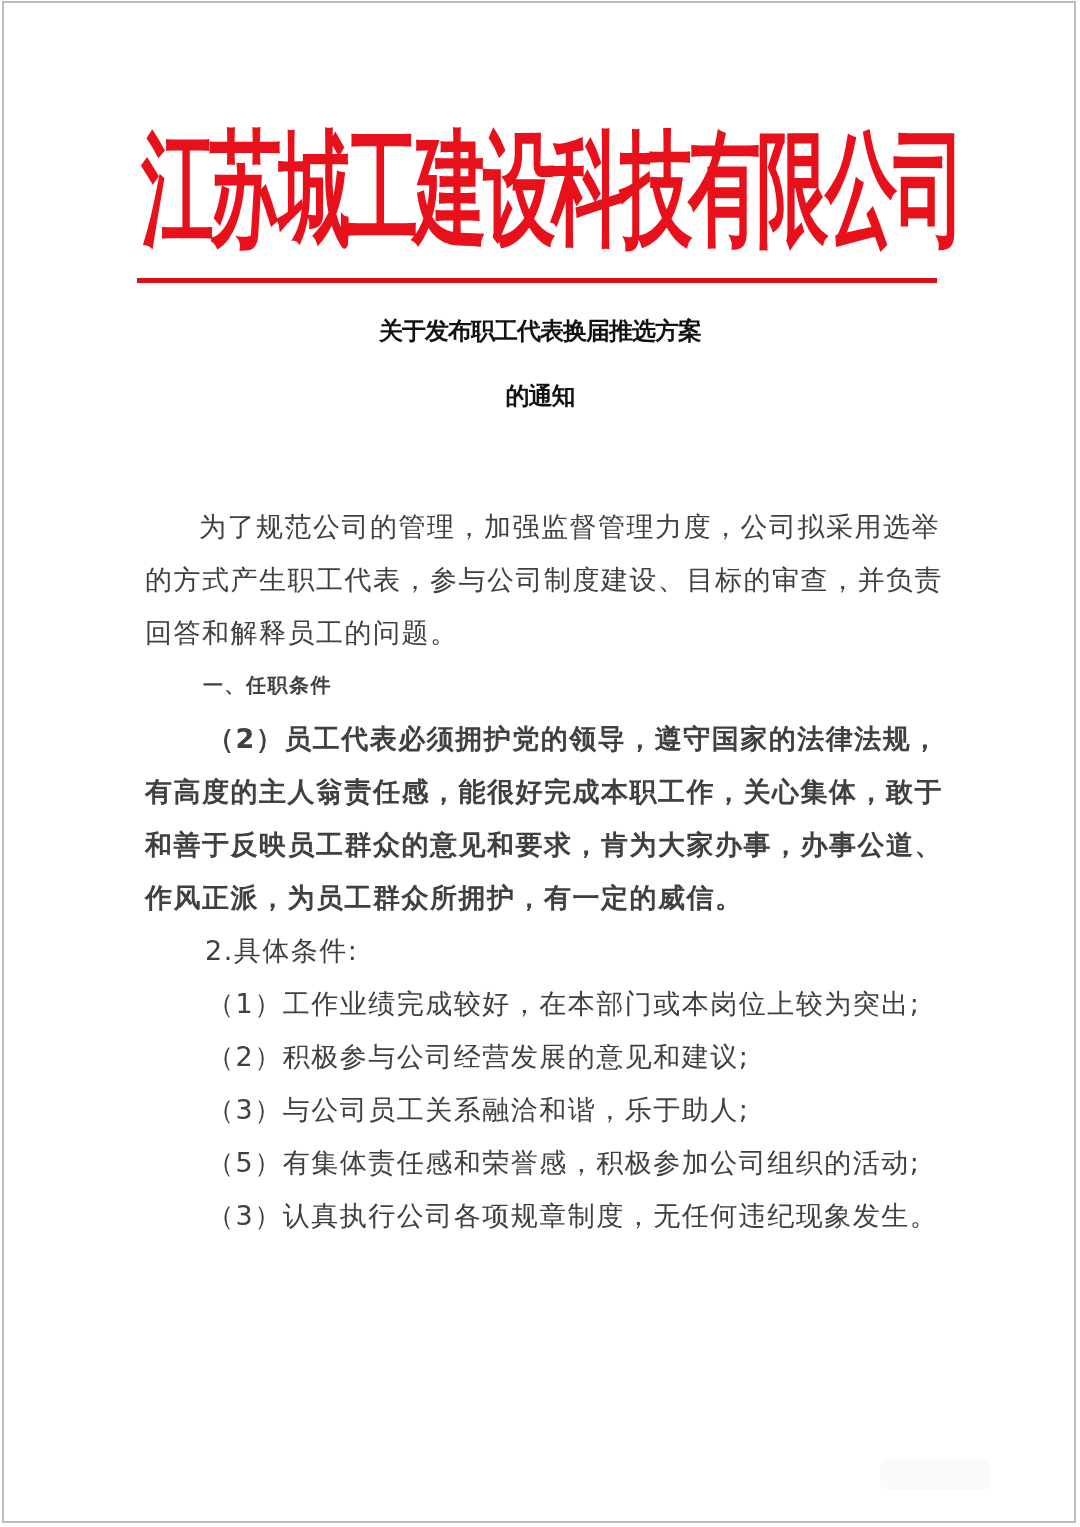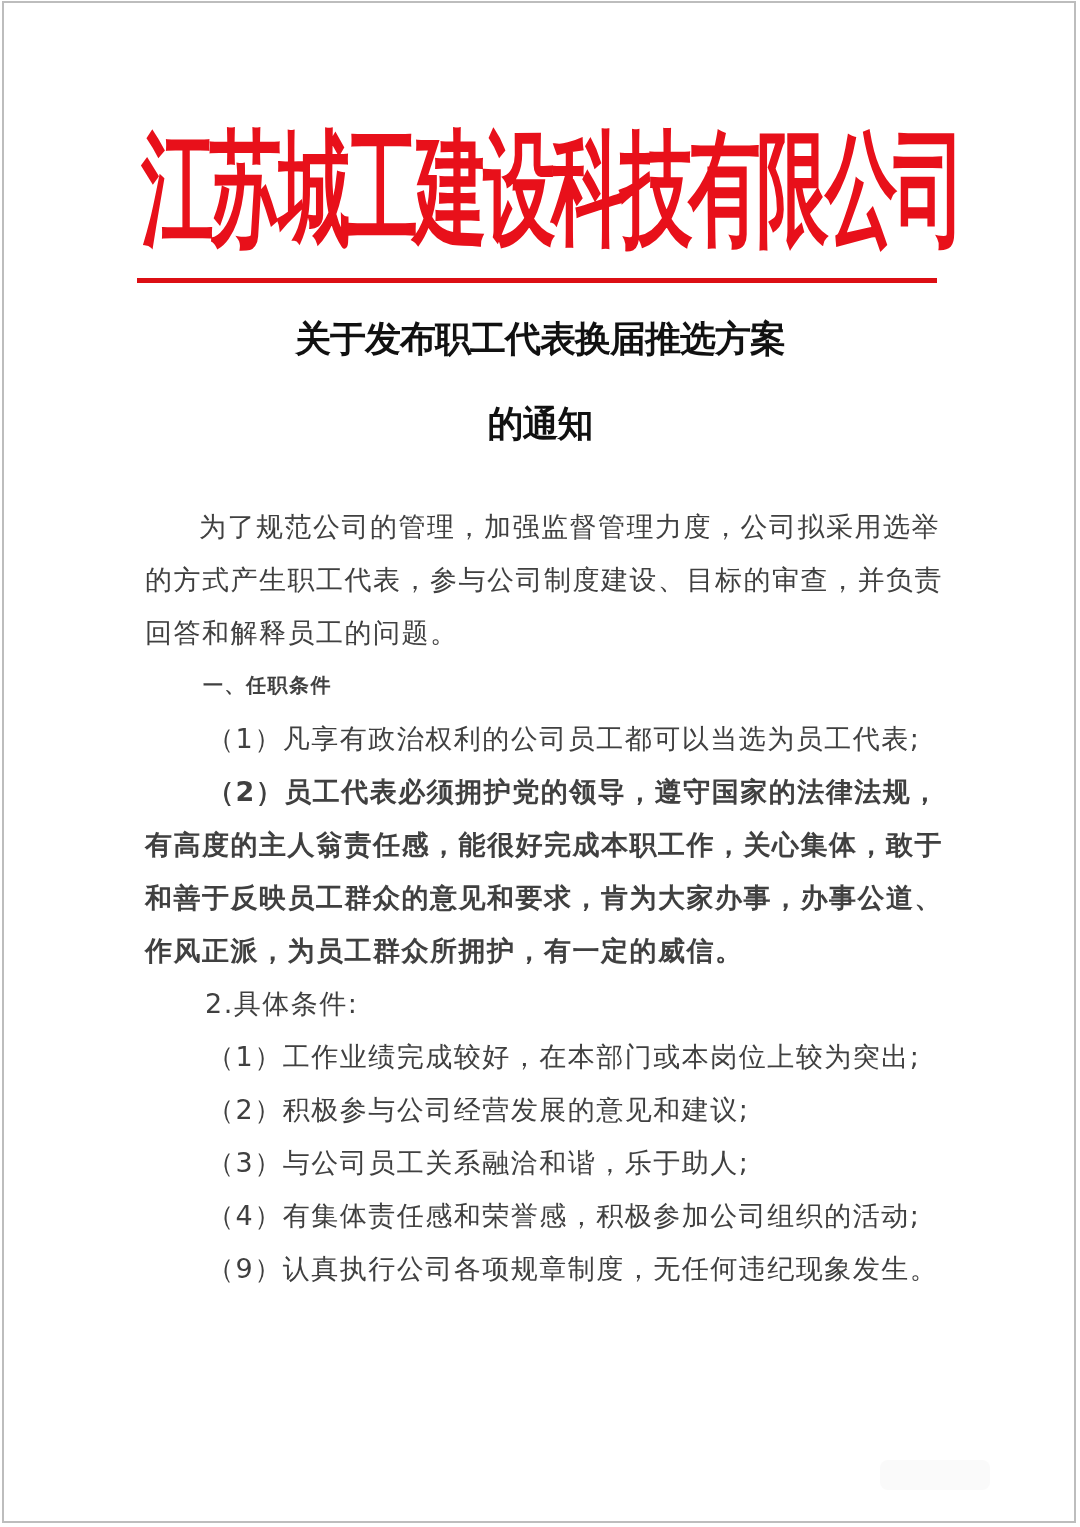--- a/index.html
+++ b/index.html
@@ -26,24 +26,24 @@
     transform: scaleX(0.72) scaleY(1.25);
     transform-origin: center;
   }
   .red-rule {
     position: absolute; left: 137px; top: 278px; width: 800px; height: 5px;
     background: #dc0f14;
   }
   .doc-title {
     position: absolute; left: 0; width: 1080px; text-align: center;
     font-family: "DejaVu Sans", "Liberation Sans", sans-serif;
-    font-weight: bold; font-size: 36px; color: #111; letter-spacing: -1px;
+    font-weight: bold; font-size: 24px; color: #111; letter-spacing: -1px;
   }
   .doc-title.l1 { top: 315px; }
-  .doc-title.l2 { top: 400px; }
+  .doc-title.l2 { top: 380px; }
   .body-text {
     position: absolute; left: 145px; top: 500px; width: 800px;
     font-family: "DejaVu Sans", "Liberation Sans", sans-serif;
     font-size: 27px; color: #404040; line-height: 53px;
     letter-spacing: 1.5px;
   }
   .body-text p { margin: 0; }
   .indent { text-indent: 54px; }
   .indent-sm { padding-left: 60px; }
   .section-heading { padding-left: 58px; font-weight: bold; font-size: 20px; }
@@ -75,23 +75,22 @@
 </div>
 
 <div class="red-rule"></div>
 
 <div class="doc-title l1">关于发布职工代表换届推选方案</div>
 <div class="doc-title l2">的通知</div>
 
 <div class="body-text">
   <p class="indent">为了规范公司的管理，加强监督管理力度，公司拟采用选举的方式产生职工代表，参与公司制度建设、目标的审查，并负责回答和解释员工的问题。</p>
   <p class="section-heading">一、任职条件</p>
-  <p class="item">（1）凡享有政治权利的公司员工都可以当选为员工代表;</p>
   <p class="item-wrap">（2）员工代表必须拥护党的领导，遵守国家的法律法规，有高度的主人翁责任感，能很好完成本职工作，关心集体，敢于和善于反映员工群众的意见和要求，肯为大家办事，办事公道、作风正派，为员工群众所拥护，有一定的威信。</p>
   <p class="indent-sm">2.具体条件:</p>
   <p class="item">（1）工作业绩完成较好，在本部门或本岗位上较为突出;</p>
   <p class="item">（2）积极参与公司经营发展的意见和建议;</p>
   <p class="item">（3）与公司员工关系融洽和谐，乐于助人;</p>
-  <p class="item">（4）有集体责任感和荣誉感，积极参加公司组织的活动;</p>
-  <p class="item">（9）认真执行公司各项规章制度，无任何违纪现象发生。</p>
+  <p class="item">（5）有集体责任感和荣誉感，积极参加公司组织的活动;</p>
+  <p class="item">（3）认真执行公司各项规章制度，无任何违纪现象发生。</p>
 </div>
 
 <div class="watermark"></div>
 
 </body></html>

